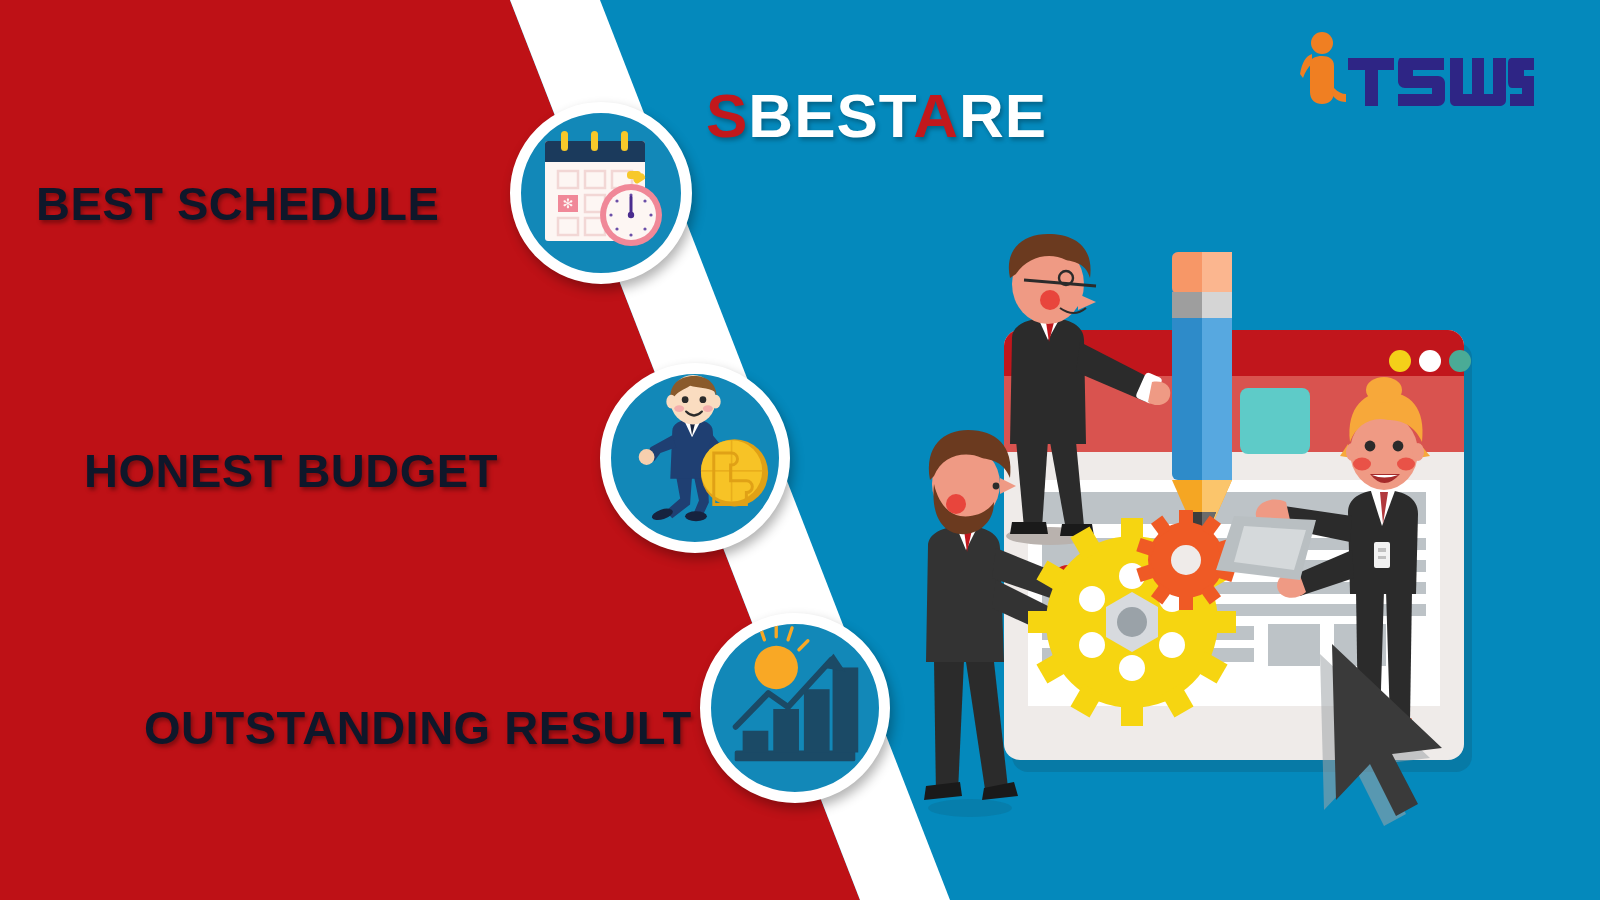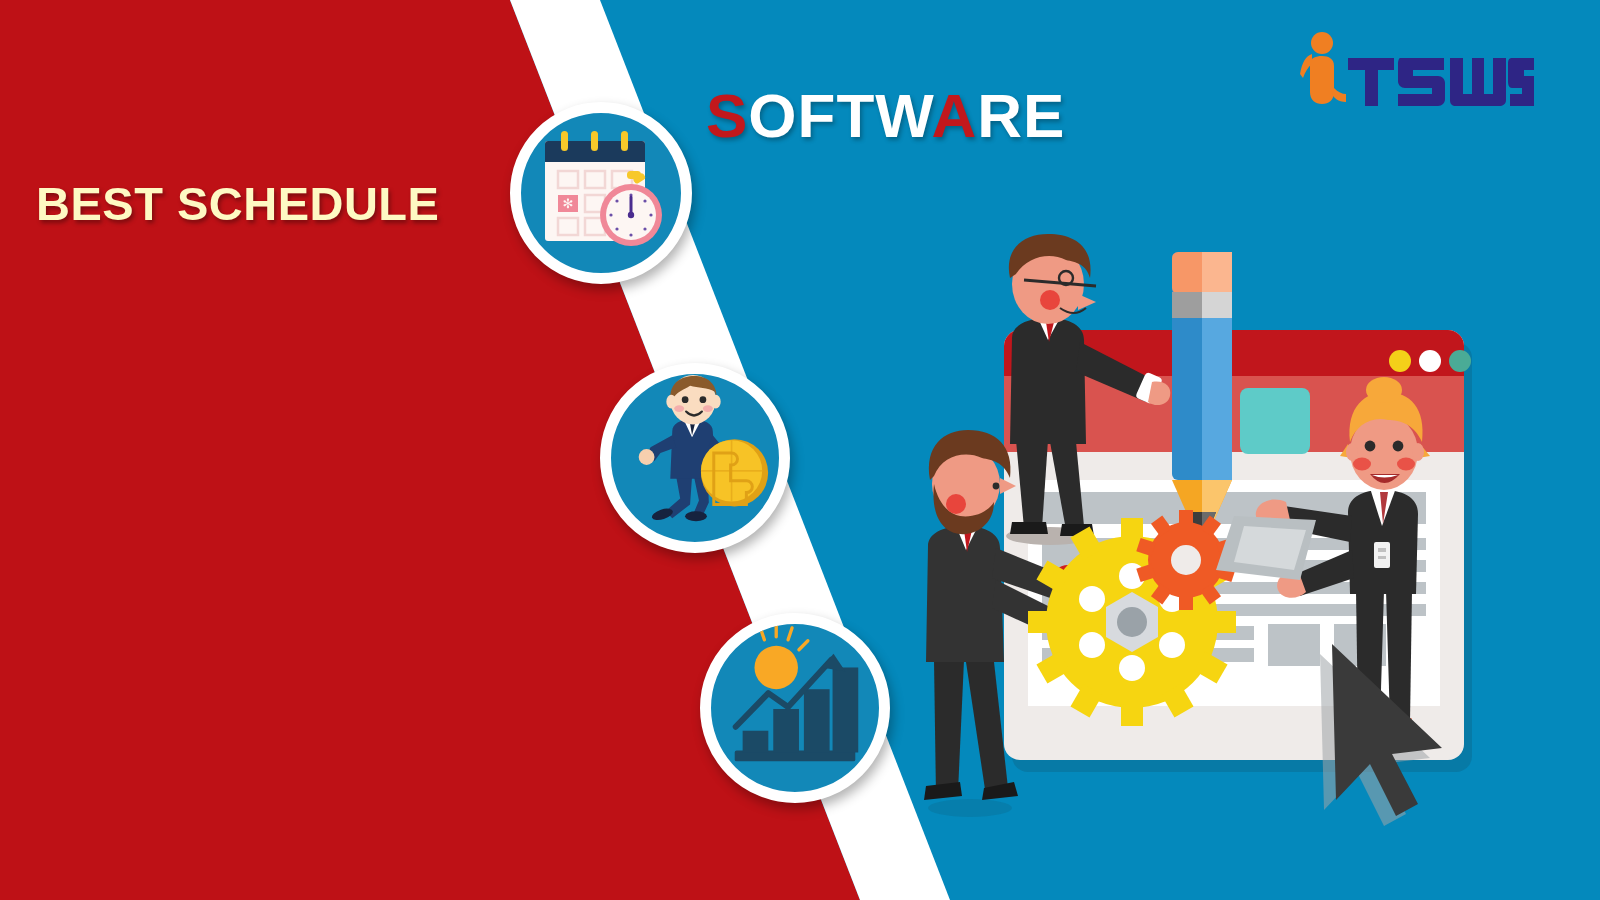--- a/index.html
+++ b/index.html
@@ -26,21 +26,21 @@
   }
   .divider-stripe {
     position:absolute; left:0; top:0; width:1600px; height:900px;
     background:#ffffff;
     clip-path: polygon(510px 0, 600px 0, 950px 900px, 860px 900px);
   }
 
   
   .feature-label {
     position:absolute;
-    color:#fef9c3;
+    color:#0f172a;
     font-weight:bold;
     font-size:47px;
     letter-spacing:0.5px;
     white-space:nowrap;
     text-shadow: 2px 3px 4px rgba(0,0,0,0.35);
   }
   #label-1 { left:36px;  top:176px; }
   #label-2 { left:84px;  top:443px; }
   #label-3 { left:144px; top:700px; }
 
@@ -91,41 +91,43 @@
 </head>
 <body>
 
 <div id="banner">
 
   <div class="bg-red"></div>
   <div class="bg-blue"></div>
   <div class="divider-stripe"></div>
 
   <div id="title-block">
-    <div class="title-line" id="title-line-1"><span class="hl">S</span><span>OFTW</span><span class="hl">A</span><span>RE</span></div>
+    <div class="title-line" id="title-line-1"><span class="hl">S</span><span>BEST</span><span class="hl">A</span><span>RE</span></div>
   </div>
 
   <div id="logo">
     <svg viewBox="0 0 246 88" xmlns="http://www.w3.org/2000/svg">
 
       <circle cx="34" cy="15" r="11" fill="#f07f22"></circle>
       <path d="M22 36 C22 30 28 28 34 28 C41 28 46 31 46 38 L46 64 C46 72 41 76 34 76 C27 76 22 72 22 64 Z" fill="#f07f22"></path>
       <path d="M12 46 C14 34 18 28 24 26 L24 36 C20 39 17 44 15 50 Z" fill="#f07f22"></path>
       <path d="M46 60 C50 64 54 66 58 66 L58 74 C50 74 46 70 44 66 Z" fill="#f07f22"></path>
 
       <g fill="#2e2585">
         <path d="M60 30 L106 30 L106 42 L90 42 L90 78 L77 78 L77 42 L60 42 Z"></path>
         <path d="M112 30 L156 30 L156 42 L125 42 L125 48 L150 48 C154 48 157 51 157 55 L157 71 C157 75 154 78 150 78 L110 78 L110 66 L144 66 L144 60 L117 60 C113 60 110 57 110 53 L110 36 C110 33 111 30 112 30 Z"></path>
         <path d="M162 30 L175 30 L175 66 L184 66 L184 30 L196 30 L196 66 L205 66 L205 30 L218 30 L218 72 C218 76 215 78 211 78 L168 78 C164 78 162 76 162 72 Z"></path>
         <path d="M224 30 L246 30 L246 42 L236 42 L236 48 L246 48 L246 78 L222 78 L222 66 L234 66 L234 60 L224 60 C221 60 220 57 220 53 L220 36 C220 32 221 30 224 30 Z"></path>
       </g>
     </svg>
   </div>
 
   <div class="feature-label" id="label-1">BEST SCHEDULE</div>
+  <div class="feature-label" id="label-2">HONEST BUDGET</div>
+  <div class="feature-label" id="label-3">OUTSTANDING RESULT</div>
 
   <div class="badge" id="badge-1">
     <svg viewBox="0 0 160 160" xmlns="http://www.w3.org/2000/svg">
 
       <rect x="24" y="28" width="100" height="100" rx="3" fill="#fdf6f3"></rect>
       <path d="M24 31 a3 3 0 0 1 3 -3 h94 a3 3 0 0 1 3 3 v18 h-100 z" fill="#1b3a5c"></path>
 
       <rect x="40" y="18" width="7" height="20" rx="3.5" fill="#f7c82a"></rect>
       <rect x="70" y="18" width="7" height="20" rx="3.5" fill="#f7c82a"></rect>
       <rect x="100" y="18" width="7" height="20" rx="3.5" fill="#f7c82a"></rect>

